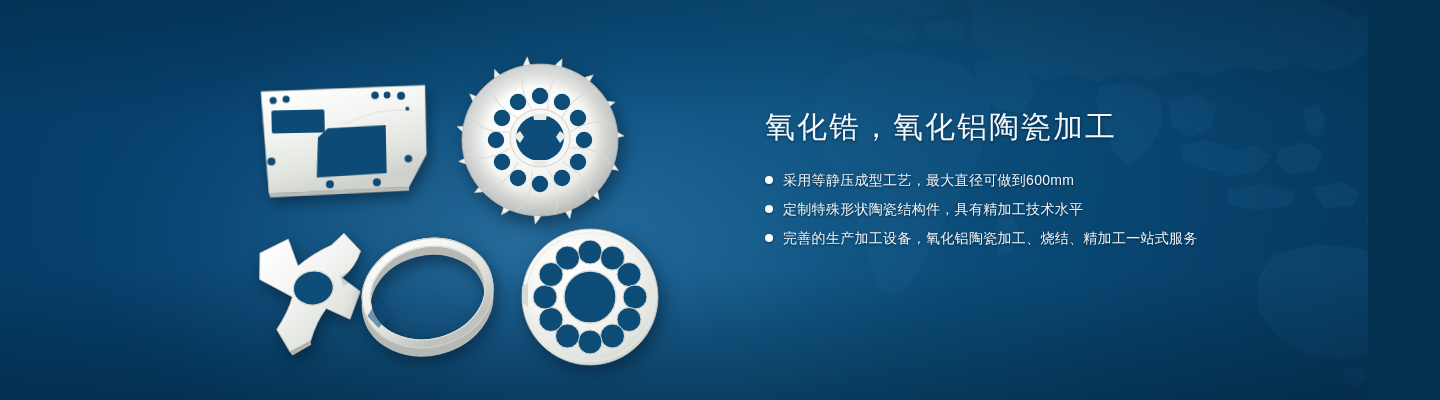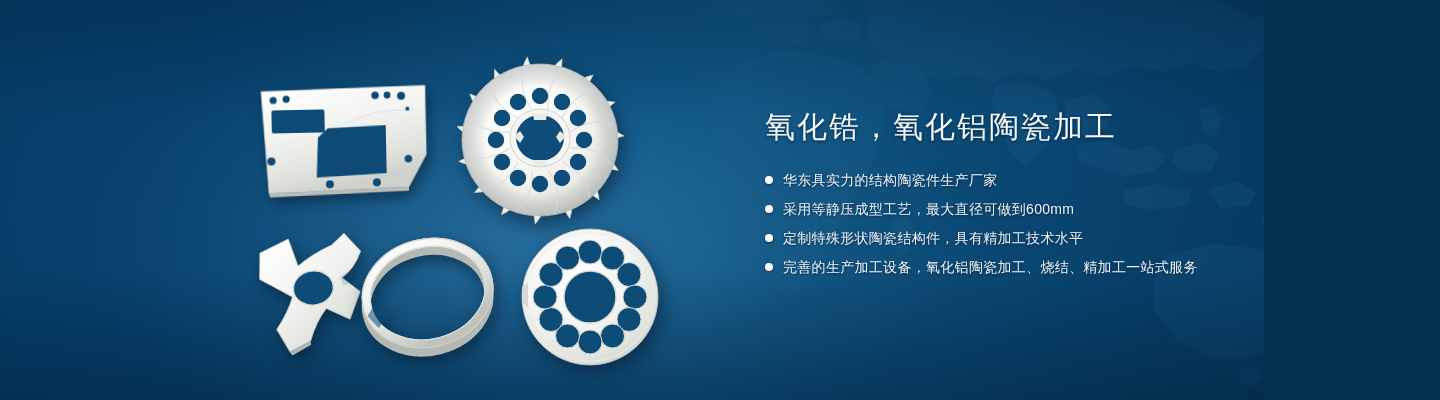--- a/index.html
+++ b/index.html
@@ -6,21 +6,21 @@
   * { margin:0; padding:0; box-sizing:border-box; }
   html, body {
     width:1440px; height:400px;
     overflow:hidden;
     background:#04304f;
     font-family:"Liberation Sans", sans-serif;
   }
 
   #banner {
     position:relative;
-    width:1264px;
+    width:1368px;
     height:400px;
     overflow:hidden;
     background:#07436f;
   }
 
   
   .bg-base {
     position:absolute; inset:0;
     background:
       linear-gradient(100deg,
@@ -462,24 +462,20 @@
     </div>
 
   </div>
 
   <div class="copy">
 
     <div class="headline">氧化锆，氧化铝陶瓷加工</div>
 
     <ul class="bullets">
 
-      <li class="bullet">
-        <span class="dot"></span>
-        <span class="btext">华东具实力的结构陶瓷件生产厂家</span>
-      </li>
 
       <li class="bullet">
         <span class="dot"></span>
         <span class="btext">采用等静压成型工艺，最大直径可做到600mm</span>
       </li>
 
       <li class="bullet">
         <span class="dot"></span>
         <span class="btext">定制特殊形状陶瓷结构件，具有精加工技术水平</span>
       </li>

